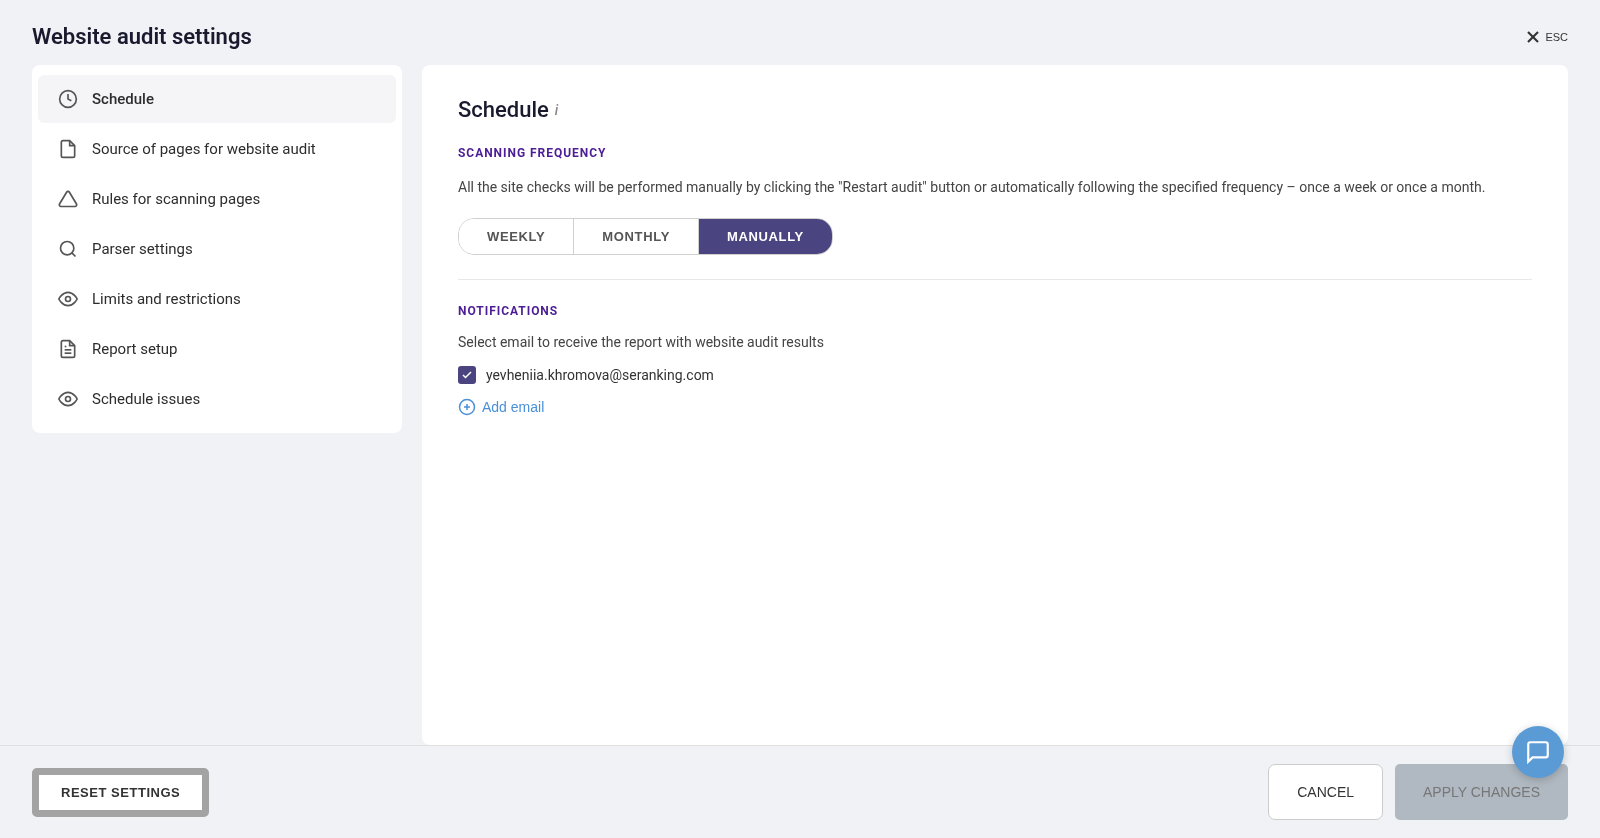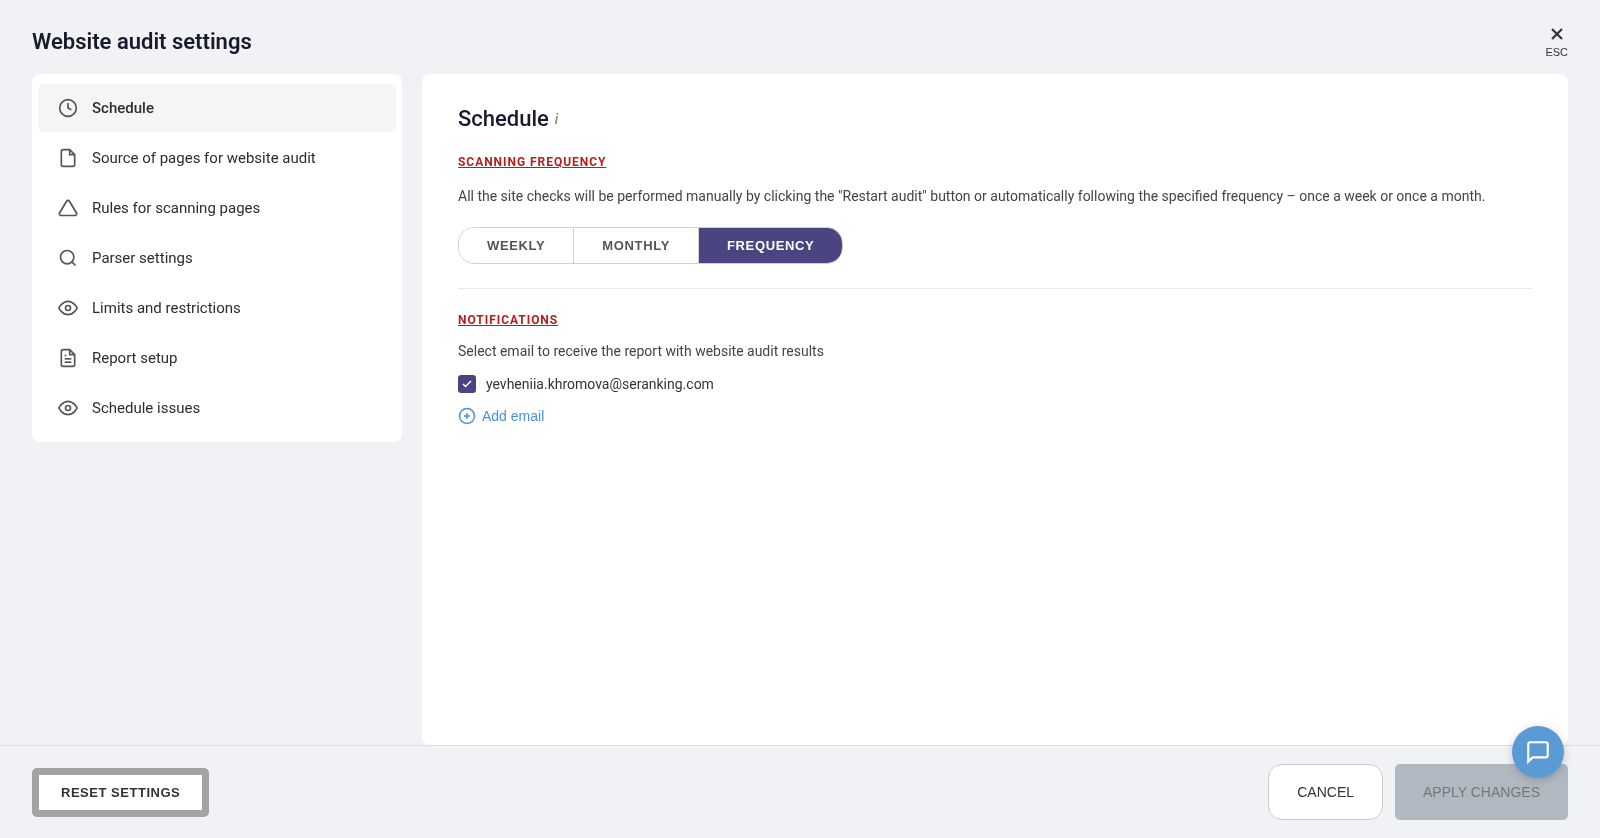--- a/index.html
+++ b/index.html
@@ -25,21 +25,21 @@
       padding: 24px 32px 16px 32px;
       background: #f0f2f5;
     }
     .modal-title {
       font-size: 22px;
       font-weight: 600;
       color: #1a1a2e;
     }
     .close-btn {
       display: flex;
-      flex-direction: column;
+      flex-direction: row;
       align-items: center;
       cursor: pointer;
       background: none;
       border: none;
       color: #333;
       font-size: 11px;
       gap: 2px;
     }
     .close-btn svg {
       width: 20px;
@@ -104,24 +104,23 @@
     }
     .divider {
       border: none;
       border-top: 1px solid #e8e8e8;
       margin: 24px 0;
     }
     .subsection-label {
       font-size: 12px;
       font-weight: 700;
       letter-spacing: 0.08em;
-      color: #b91c1c;
+      color: #4c1d95;
       text-transform: uppercase;
       margin-bottom: 16px;
-      text-decoration: underline;
     }
     .description-text {
       font-size: 14px;
       color: #444;
       line-height: 1.6;
       margin-bottom: 20px;
     }
     .frequency-buttons {
       display: flex;
       border: 1px solid #d0d0d0;
@@ -219,21 +218,21 @@
     .footer-right {
       display: flex;
       gap: 12px;
     }
     .cancel-btn {
       padding: 10px 28px;
       font-size: 14px;
       font-weight: 500;
       background: white;
       border: 1px solid #ccc;
-      border-radius: 14px;
+      border-radius: 7px;
       cursor: pointer;
       color: #333;
     }
     .apply-btn {
       padding: 20px 28px;
       font-size: 14px;
       font-weight: 500;
       background: #b0b8c1;
       border: none;
       border-radius: 5px;
@@ -337,21 +336,21 @@
         <span>Schedule</span>
         <span class="info-icon">i</span>
       </h2>
 
       <div>
         <div class="subsection-label">SCANNING FREQUENCY</div>
         <p class="description-text">All the site checks will be performed manually by clicking the "Restart audit" button or automatically following the specified frequency – once a week or once a month.</p>
         <div class="frequency-buttons">
           <button class="freq-btn">WEEKLY</button>
           <button class="freq-btn">MONTHLY</button>
-          <button class="freq-btn active">FREQUENCY</button>
+          <button class="freq-btn active">MANUALLY</button>
         </div>
       </div>
 
       <hr class="divider">
 
       <div class="notifications-section">
         <div class="subsection-label">NOTIFICATIONS</div>
         <p class="notifications-desc">Select email to receive the report with website audit results</p>
         <div class="email-row">
           <div class="checkbox-custom">

